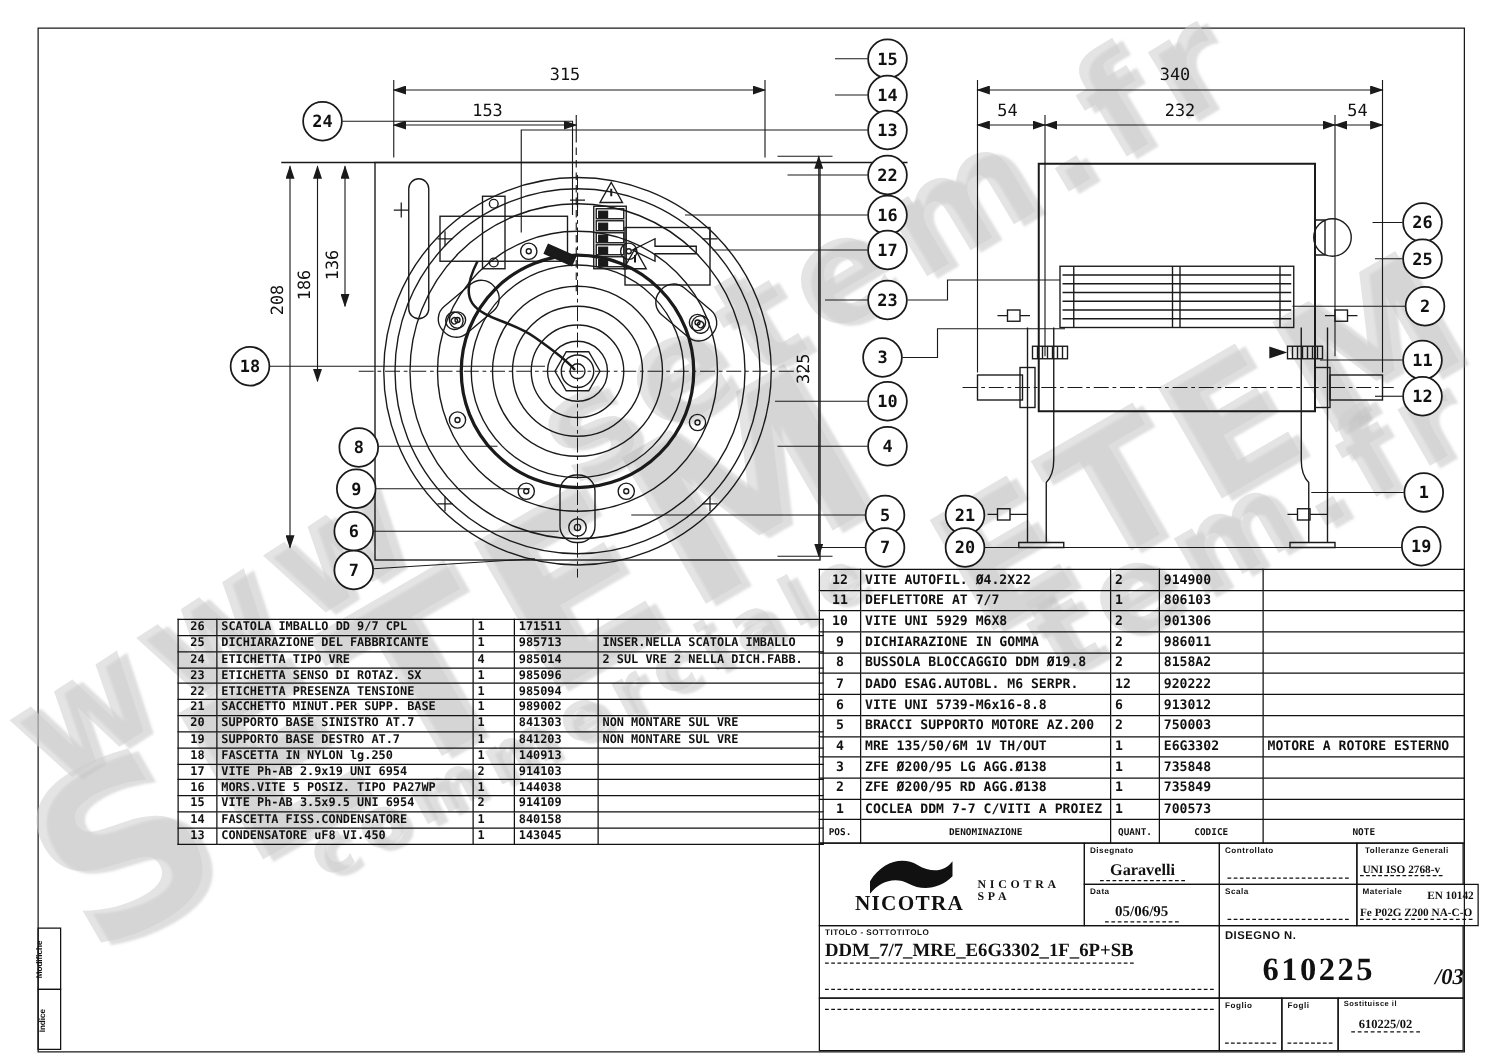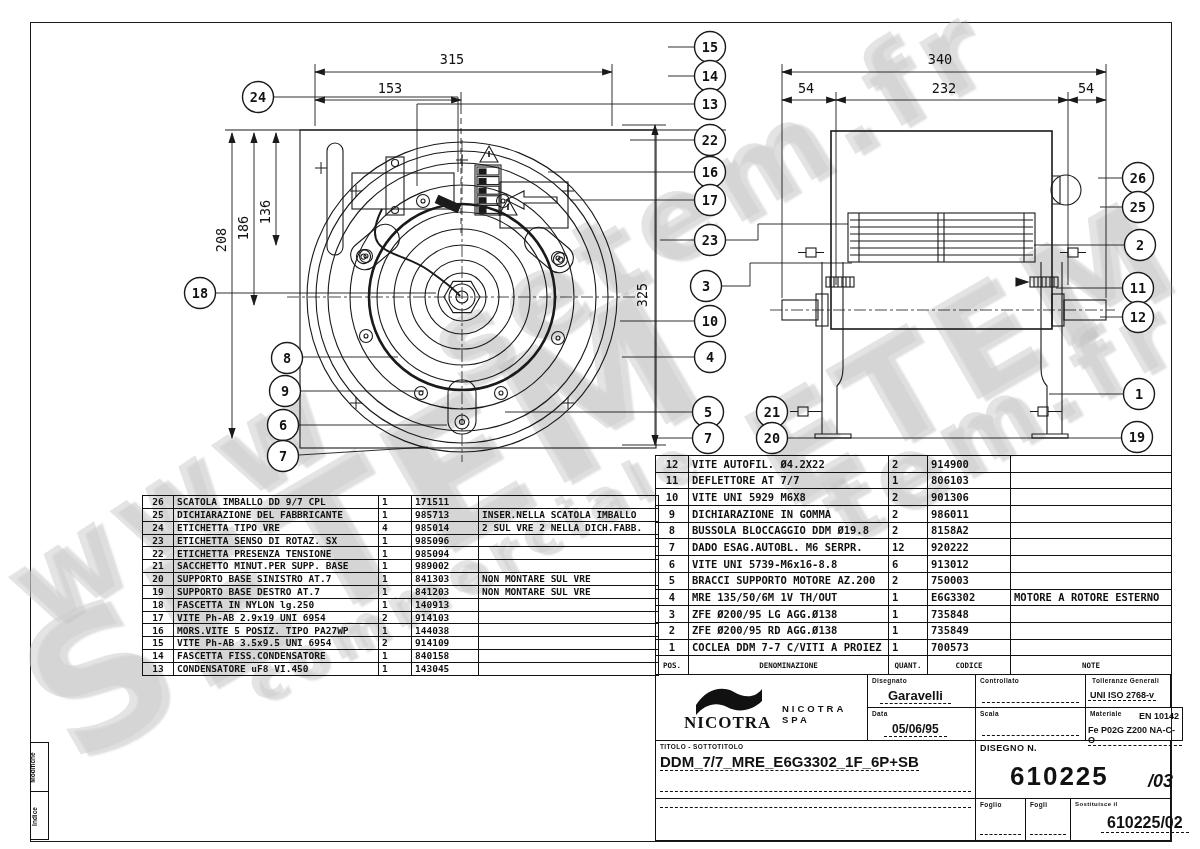--- a/index.html
+++ b/index.html
@@ -24,21 +24,21 @@
   #bom-right{left:655px;top:455px;width:516px;}
   #bom-right td{height:15.7px;font-size:10.5px;}
   #bom-right tfoot th{height:18px;font-size:7.5px;text-align:center;font-weight:bold;margin-top:30px;}
   .c-pos{text-align:center;}
   .c-qty{text-align:left;}
   
   #title-block{position:absolute;z-index:3;left:0;top:0;}
   .tb-cell{position:absolute;border:1.2px solid #111;box-sizing:border-box;background:transparent;}
   .tb-label{position:absolute;left:4px;top:2px;font-family:"Liberation Sans",sans-serif;
       font-weight:bold;font-size:6.5px;letter-spacing:.4px;}
-  .tb-value{position:absolute;font-family:Liberation Sans, sans-serif;font-weight:bold;}
+  .tb-value{position:absolute;font-family:Liberation Serif, serif;font-weight:bold;}
   .dashline{border-bottom:1.4px dashed #111;}
   .logo-word{font-family:"DejaVu Sans",sans-serif;font-weight:bold;}
   
   .strip-cell{position:absolute;border:1.2px solid #111;box-sizing:border-box;}
   .rot-label{position:absolute;transform:rotate(-90deg);transform-origin:center;
       font-family:"Liberation Sans",sans-serif;font-weight:bold;font-size:6.5px;white-space:nowrap;}
 </style>
 </head>
 <body>
 
@@ -665,21 +665,21 @@
     <div class="tb-cell" style="left:975px;top:798px;width:51px;height:43px;">
       <span class="tb-label">Foglio</span>
       <span class="dashline" style="position:absolute;left:4px;right:4px;bottom:5px;height:0;"></span>
     </div>
     <div class="tb-cell" style="left:1025px;top:798px;width:46px;height:43px;">
       <span class="tb-label">Fogli</span>
       <span class="dashline" style="position:absolute;left:4px;right:4px;bottom:5px;height:0;"></span>
     </div>
     <div class="tb-cell" style="left:1070px;top:798px;width:101px;height:43px;">
       <span class="tb-label" style="font-size:6px;">Sostituisce il</span>
-      <span class="tb-value dashline" style="left:10px;top:15px;font-size:16px;padding:0 6px;margin-left:20px;">610225/02</span>
+      <span class="tb-value dashline" style="left:10px;top:15px;font-size:10px;padding:0 6px;">610225/02</span>
     </div>
   </div>
 
   <div class="strip-cell" style="left:30px;top:742px;width:19px;height:50px;z-index:3;">
     <span class="rot-label" style="left:-14px;top:21px;">Modifiche</span>
   </div>
   <div class="strip-cell" style="left:30px;top:791px;width:19px;height:49px;z-index:3;">
     <span class="rot-label" style="left:-6px;top:21px;">Indice</span>
   </div>
 

